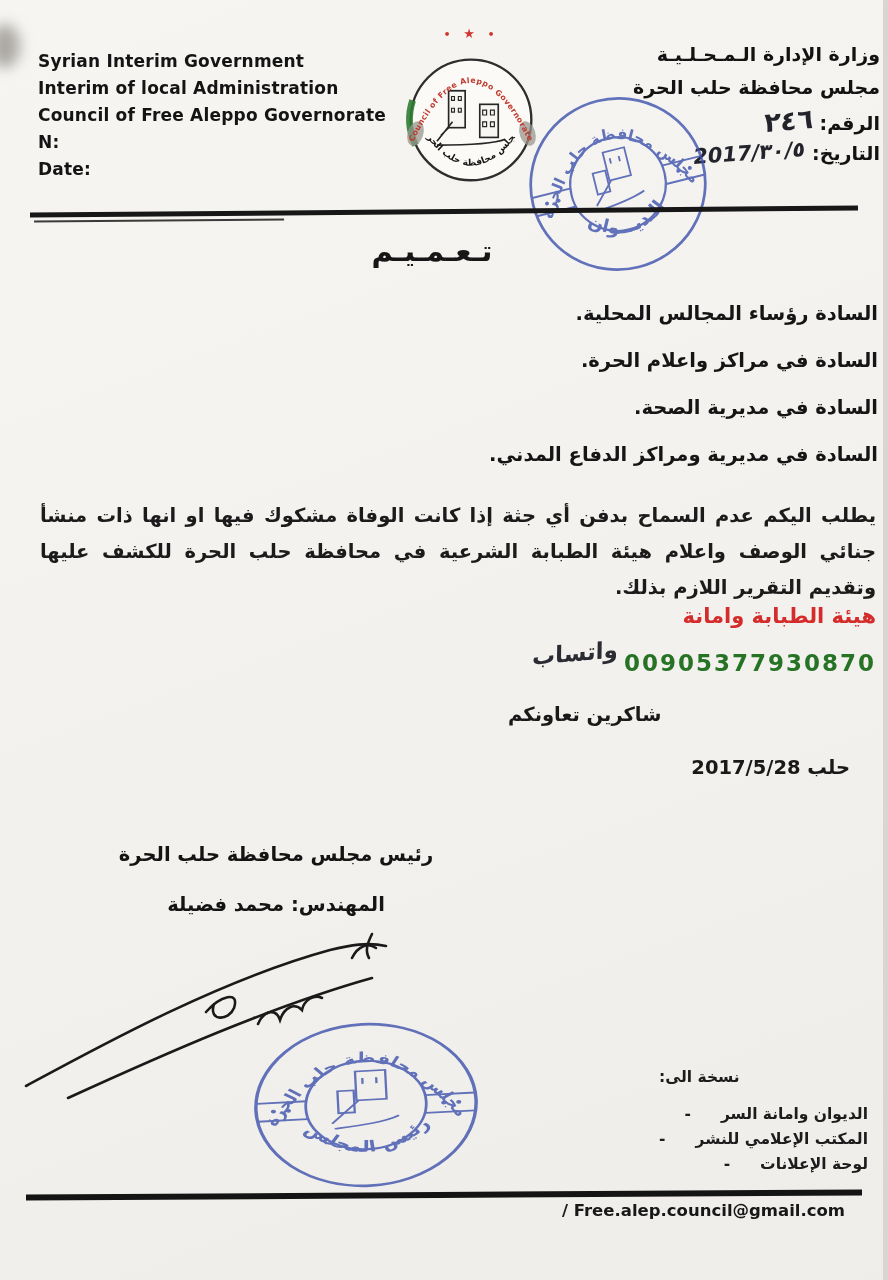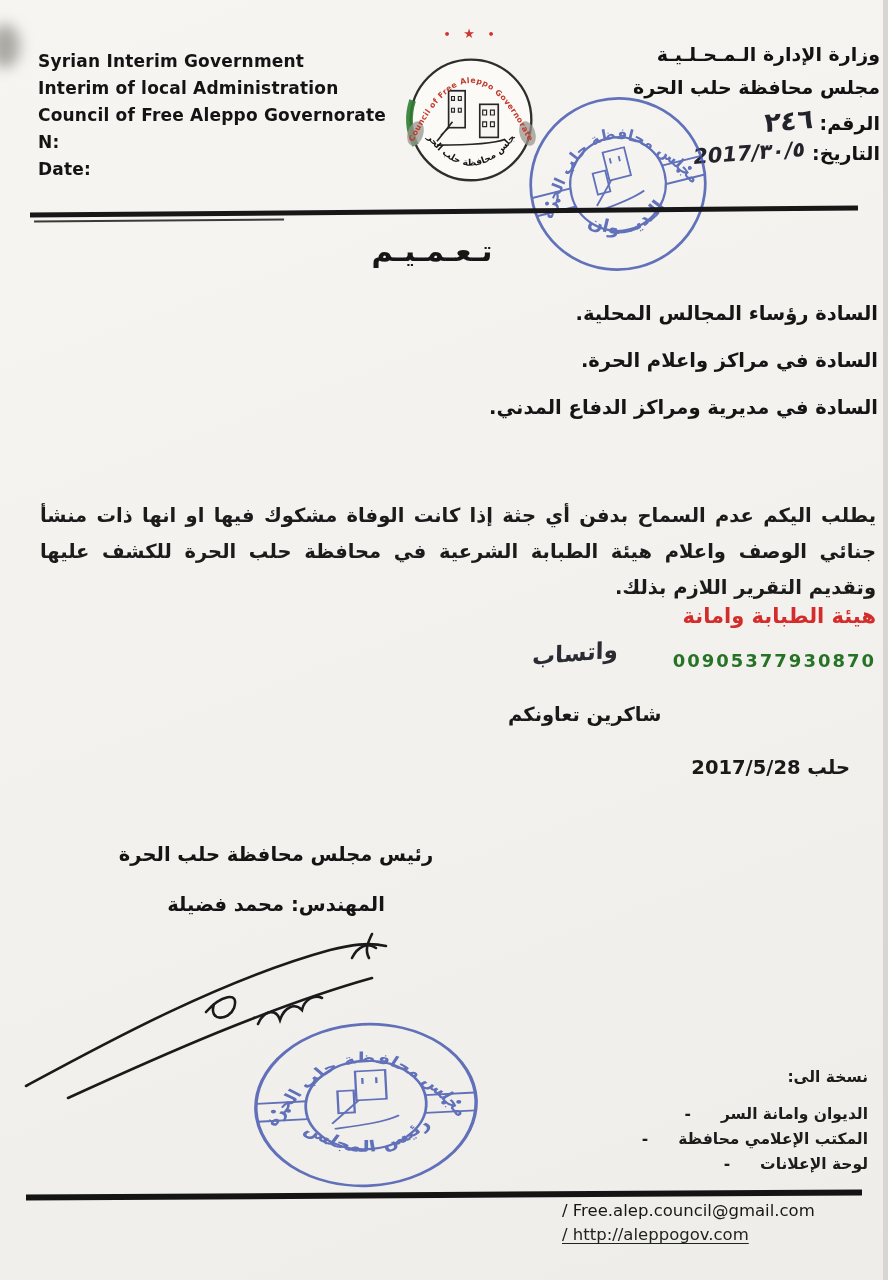--- a/index.html
+++ b/index.html
@@ -44,44 +44,44 @@
   .doc-title { position:absolute; left:0; right:0; top:234px; text-align:center;
     transform:translateX(-12px); font-size:29px; font-weight:bold; color:#161616; }
   .addressees { position:absolute; right:10px; top:290px; direction:rtl; text-align:right;
     font-size:19.5px; font-weight:bold; color:#151515; }
   .addressees div { line-height:47px; }
   .body-par { position:absolute; left:40px; right:12px; top:478px; direction:rtl;
     text-align:justify; font-size:19.5px; font-weight:bold; line-height:36px; color:#1b1b1b; }
   .red-heading { position:absolute; right:12px; top:604px; direction:rtl;
     font-size:21px; font-weight:bold; color:#d42b2b; }
   .phone-row { position:absolute; right:12px; top:650px; height:44px; }
-  .phone-number { font-size:18px; font-weight:bold; letter-spacing:2px; color:#267326; }
+  .phone-number { font-size:23px; font-weight:bold; letter-spacing:2px; color:#267326; }
   .whatsapp-note { position:absolute; right:258px; top:-10px; font-size:23px; color:#2b2b33; white-space:nowrap; }
   .thanks { position:absolute; left:508px; top:703px; font-size:19.5px; font-weight:bold; direction:rtl; }
   .city-date { position:absolute; right:38px; top:756px; font-size:19.5px; font-weight:bold; direction:rtl; }
 
   .sig-block { position:absolute; left:108px; top:843px; width:336px; text-align:center;
     direction:rtl; font-size:19.5px; font-weight:bold; color:#141414; }
   .sig-block .sig-name { margin-top:27px; }
   .signature-svg { position:absolute; left:20px; top:928px; z-index:4; }
 
   
-  .copies { position:absolute; right:20px; top:1068px; direction:rtl; text-align:right;
+  .copies { position:absolute; right:20px; top:1068px; direction:rtl; text-align:left;
     font-size:15.5px; font-weight:600; color:#1c1c1c; }
   .copies .label { font-weight:bold; margin-bottom:16px; }
   .copy-item { display:flex; flex-direction:row; justify-content:flex-end; gap:30px;
     direction:ltr; line-height:25px; }
   .copy-item .txt { direction:rtl; }
 
   
   .footer-bar { position:absolute; left:26px; top:1192px; width:836px; height:6px;
     background:#141414; transform:rotate(-0.35deg); }
   .footer-org { position:absolute; left:58px; top:1203px; width:410px; direction:rtl; text-align:center;
     font-size:16.5px; font-weight:bold; color:#111; }
-  .footer-contacts { position:absolute; left:562px; top:1201px; font-size:16.5px; font-weight:normal; color:#171717; }
+  .footer-contacts { position:absolute; left:562px; top:1201px; font-size:16.5px; font-weight:bold; color:#171717; }
   .footer-contacts .url { margin-top:5px; text-decoration:underline; text-underline-offset:3px; color:#20241f; }
 </style>
 </head>
 <body>
 
 <div class="page">
   <div class="edge-right"></div>
   <div class="smudge-tl"></div>
 
   <div class="hdr-en">
@@ -159,20 +159,21 @@
     </text>
   </svg>
 
   <div class="rule-top"></div>
 
   <div class="doc-title">تـعـمـيـم</div>
 
   <div class="addressees">
     <div>السادة رؤساء المجالس المحلية.</div>
     <div>السادة في مراكز واعلام الحرة.</div>
+    <div>السادة في مديرية الصحة.</div>
     <div>السادة في مديرية ومراكز الدفاع المدني.</div>
   </div>
 
   <p class="body-par">يطلب اليكم عدم السماح بدفن أي جثة إذا كانت الوفاة مشكوك فيها او انها ذات منشأ جنائي الوصف واعلام هيئة الطبابة الشرعية في محافظة حلب الحرة للكشف عليها وتقديم التقرير اللازم بذلك.</p>
 
   <div class="red-heading">هيئة الطبابة وامانة</div>
 
   <div class="phone-row">
     <span class="whatsapp-note handwritten">واتساب</span>
     <span class="phone-number">00905377930870</span>
@@ -226,26 +227,25 @@
   </svg>
 
   <div class="copies">
     <div class="label">نسخة الى:</div>
     <div class="copy-item">
       <span>-</span>
       <span class="txt">الديوان وامانة السر</span>
     </div>
     <div class="copy-item">
       <span>-</span>
-      <span class="txt">المكتب الإعلامي محافظة</span>
+      <span class="txt">المكتب الإعلامي للنشر</span>
     </div>
     <div class="copy-item">
       <span>-</span>
       <span class="txt">لوحة الإعلانات</span>
     </div>
   </div>
 
   <div class="footer-bar"></div>
   <div class="footer-contacts">
     <div>/ Free.alep.council@gmail.com</div>
-    <div class="url">/ http://aleppogov.com</div>
   </div>
 </div>
 
 </body></html>

